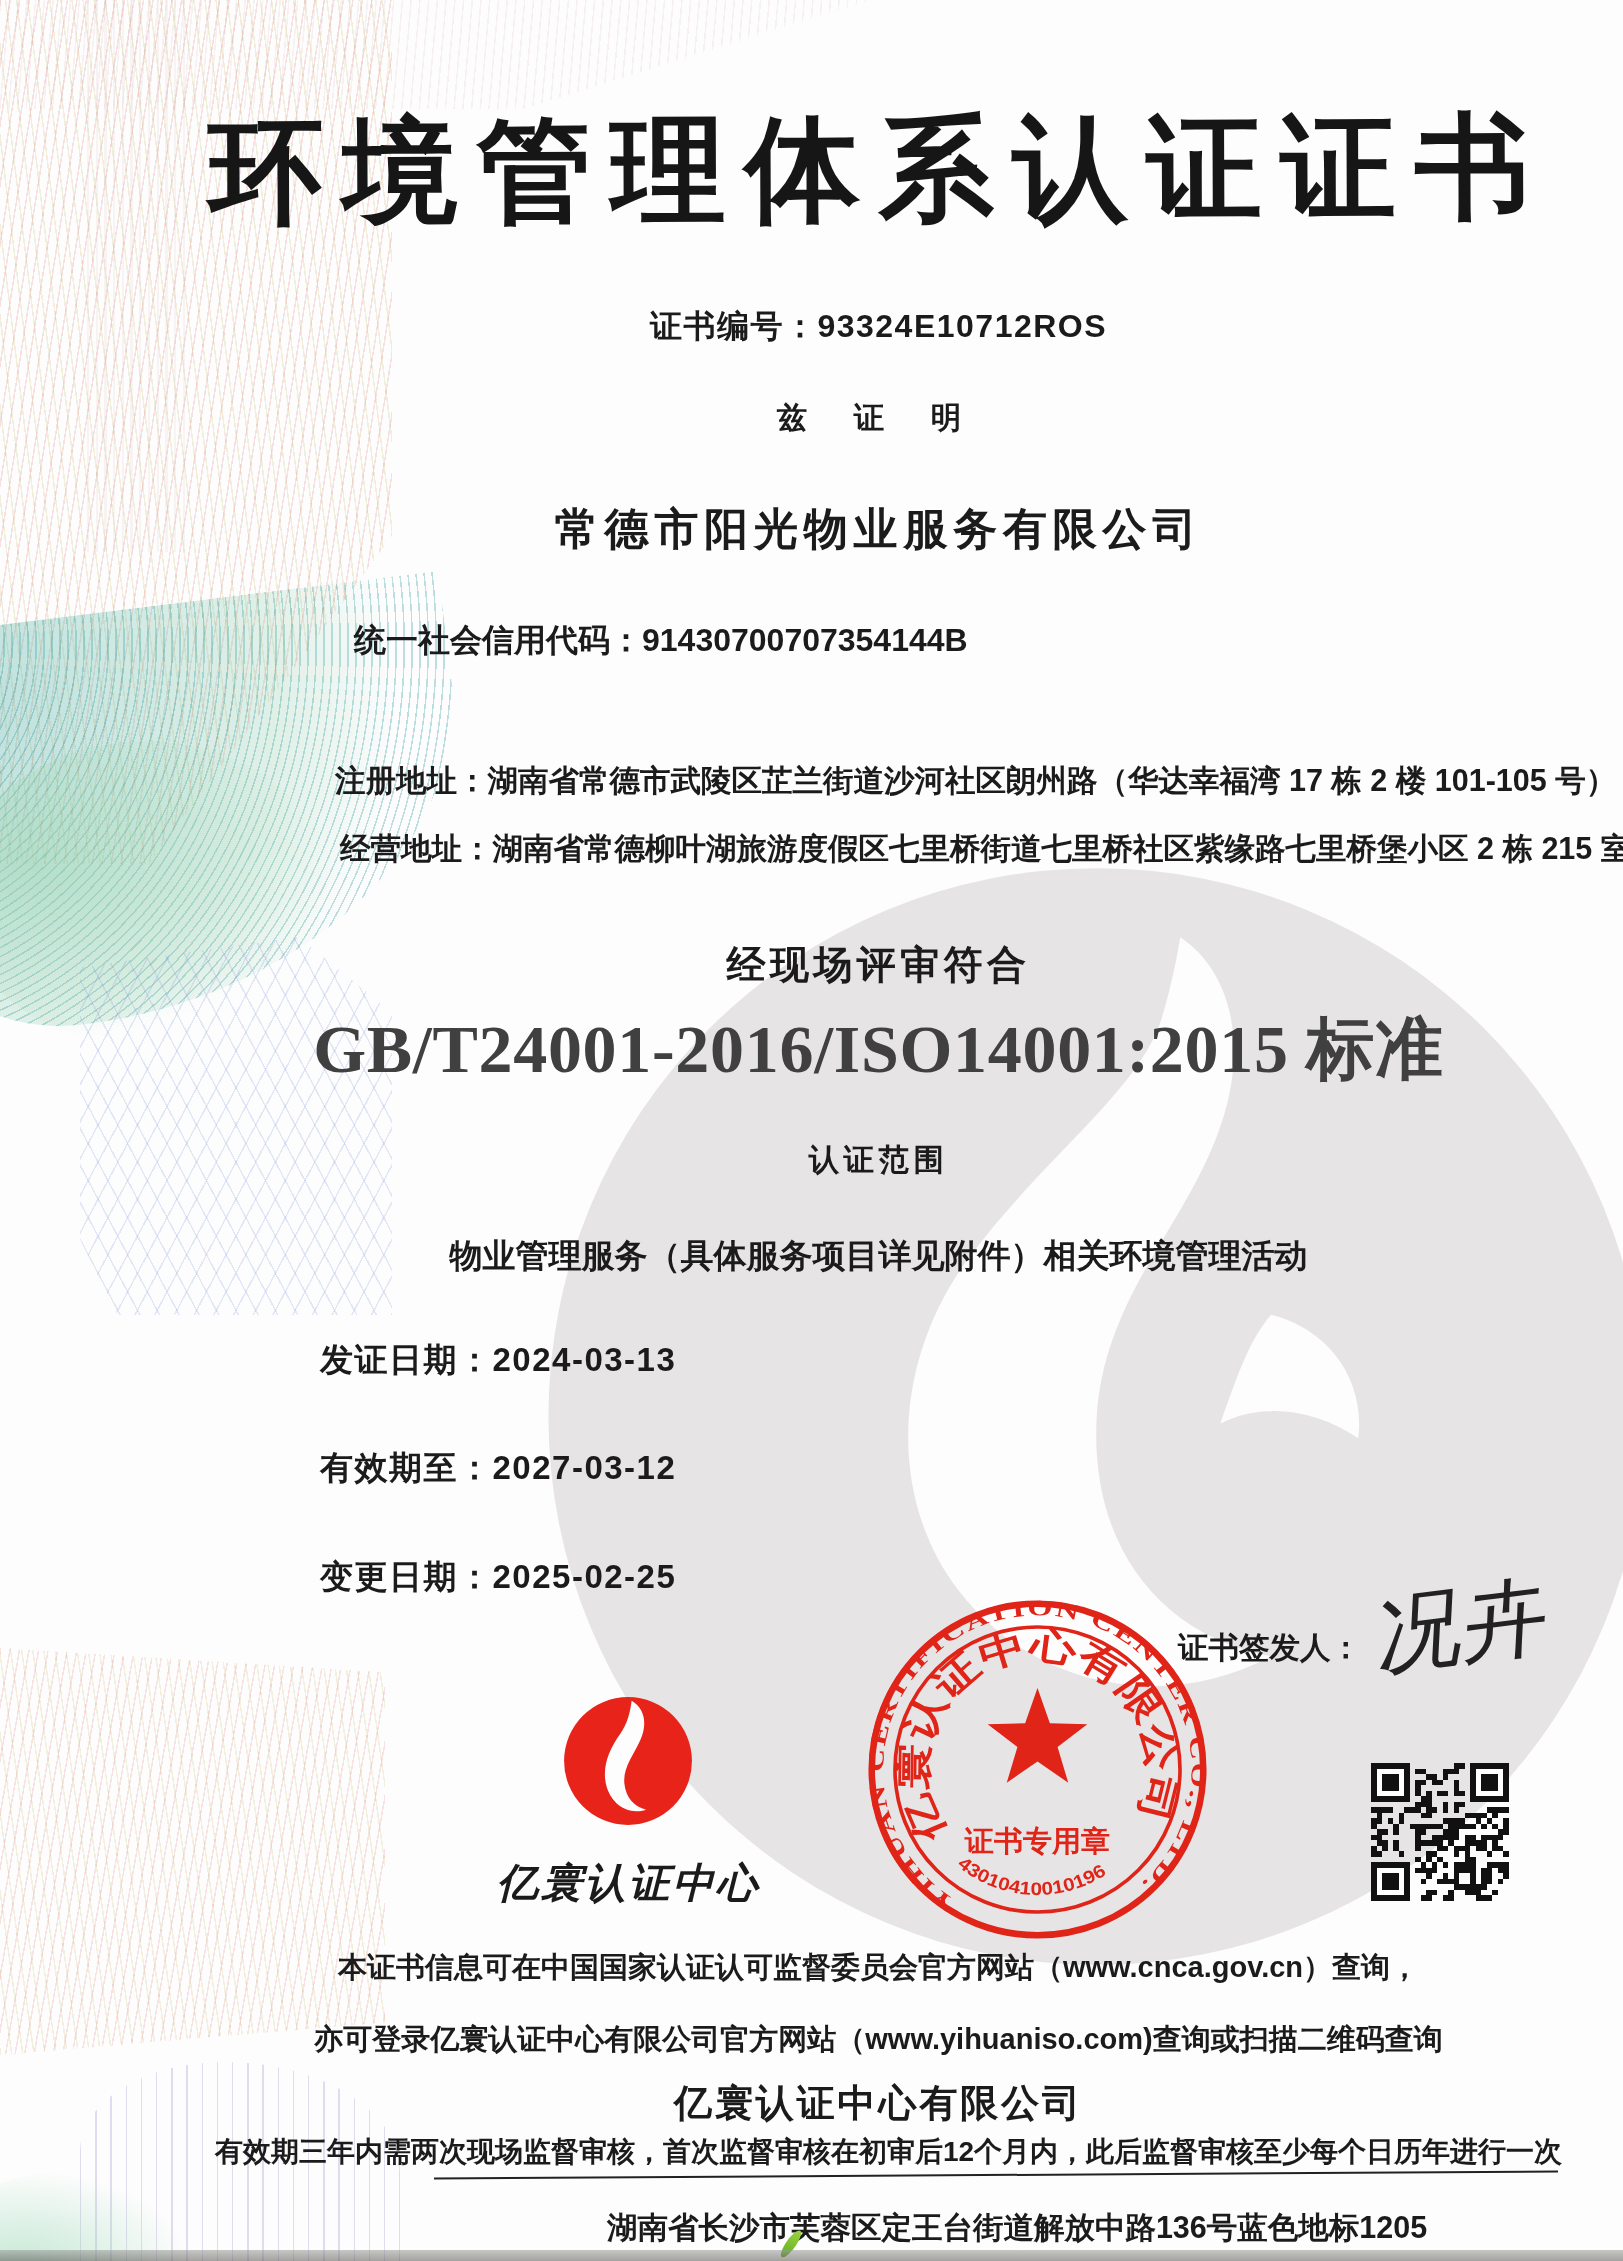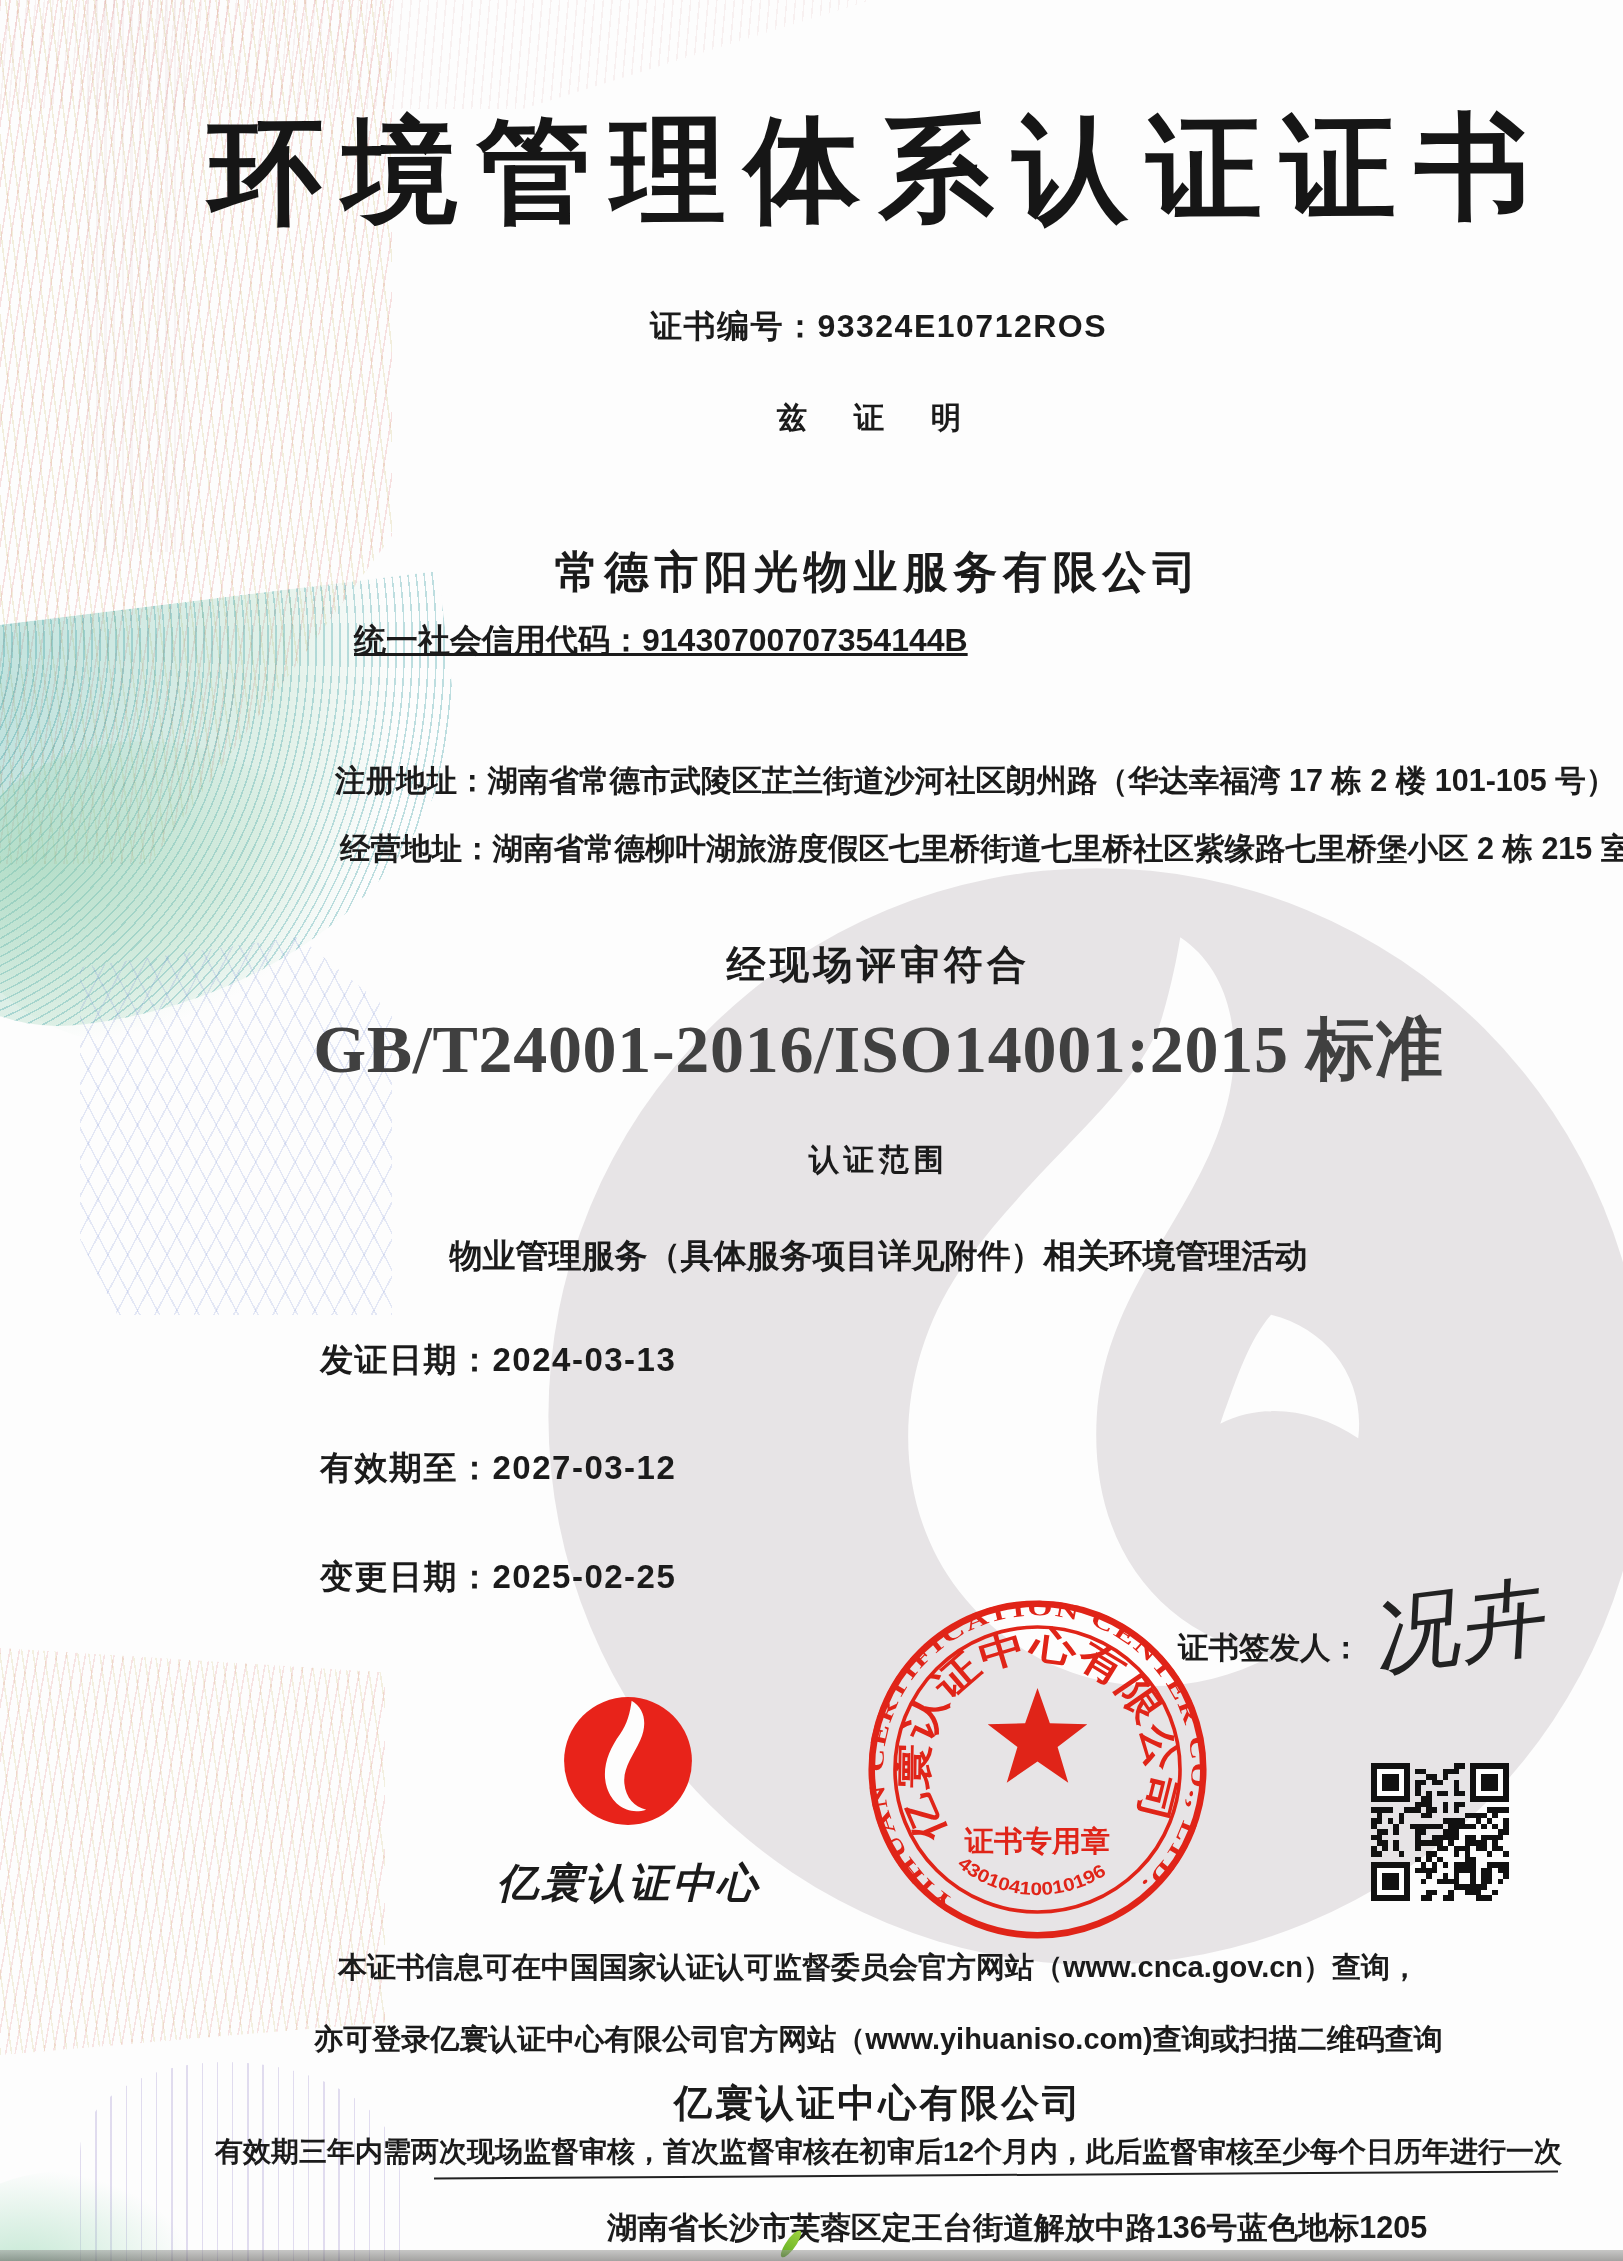--- a/index.html
+++ b/index.html
@@ -76,22 +76,22 @@
   
   .txt{position:absolute;white-space:nowrap;}
   .center{left:174px;width:1409px;text-align:center;}
   .title{
     top:93px;font-size:115px;font-weight:900;letter-spacing:19px;
     font-family:"Liberation Sans",sans-serif;color:#161616;
     transform:rotate(-.25deg);
   }
   .certno{top:305px;font-size:32px;font-weight:700;letter-spacing:1.5px;}
   .hereby{top:398px;font-size:30.5px;font-weight:700;letter-spacing:19px;}
-  .company{top:500px;font-size:44px;font-weight:800;letter-spacing:5.8px;margin-top:43px;}
-  .credit{left:354px;top:619px;font-size:32px;font-weight:700;text-decoration:underline;}
+  .company{top:500px;font-size:44px;font-weight:800;letter-spacing:5.8px;}
+  .credit{left:354px;top:619px;font-size:32px;font-weight:700;}
   .regaddr{left:335px;top:725px;font-size:30.5px;font-weight:700;margin-top:36px;}
   .bizaddr{left:340px;top:829px;font-size:30.5px;font-weight:700;}
   .auditnote{top:938px;font-size:39px;font-weight:700;letter-spacing:4.4px;}
   .standard{
     top:1004px;font-size:68px;font-weight:900;letter-spacing:0.7px;
     font-family:"Liberation Serif",serif;color:#404040;
   }
   .scopetitle{top:1140px;font-size:30.5px;font-weight:700;letter-spacing:4.4px;}
   .scopetext{top:1234px;font-size:33px;font-weight:800;}
   .dateline{left:320px;width:1264px;text-align:left;font-size:33px;font-weight:800;letter-spacing:1.5px;}

